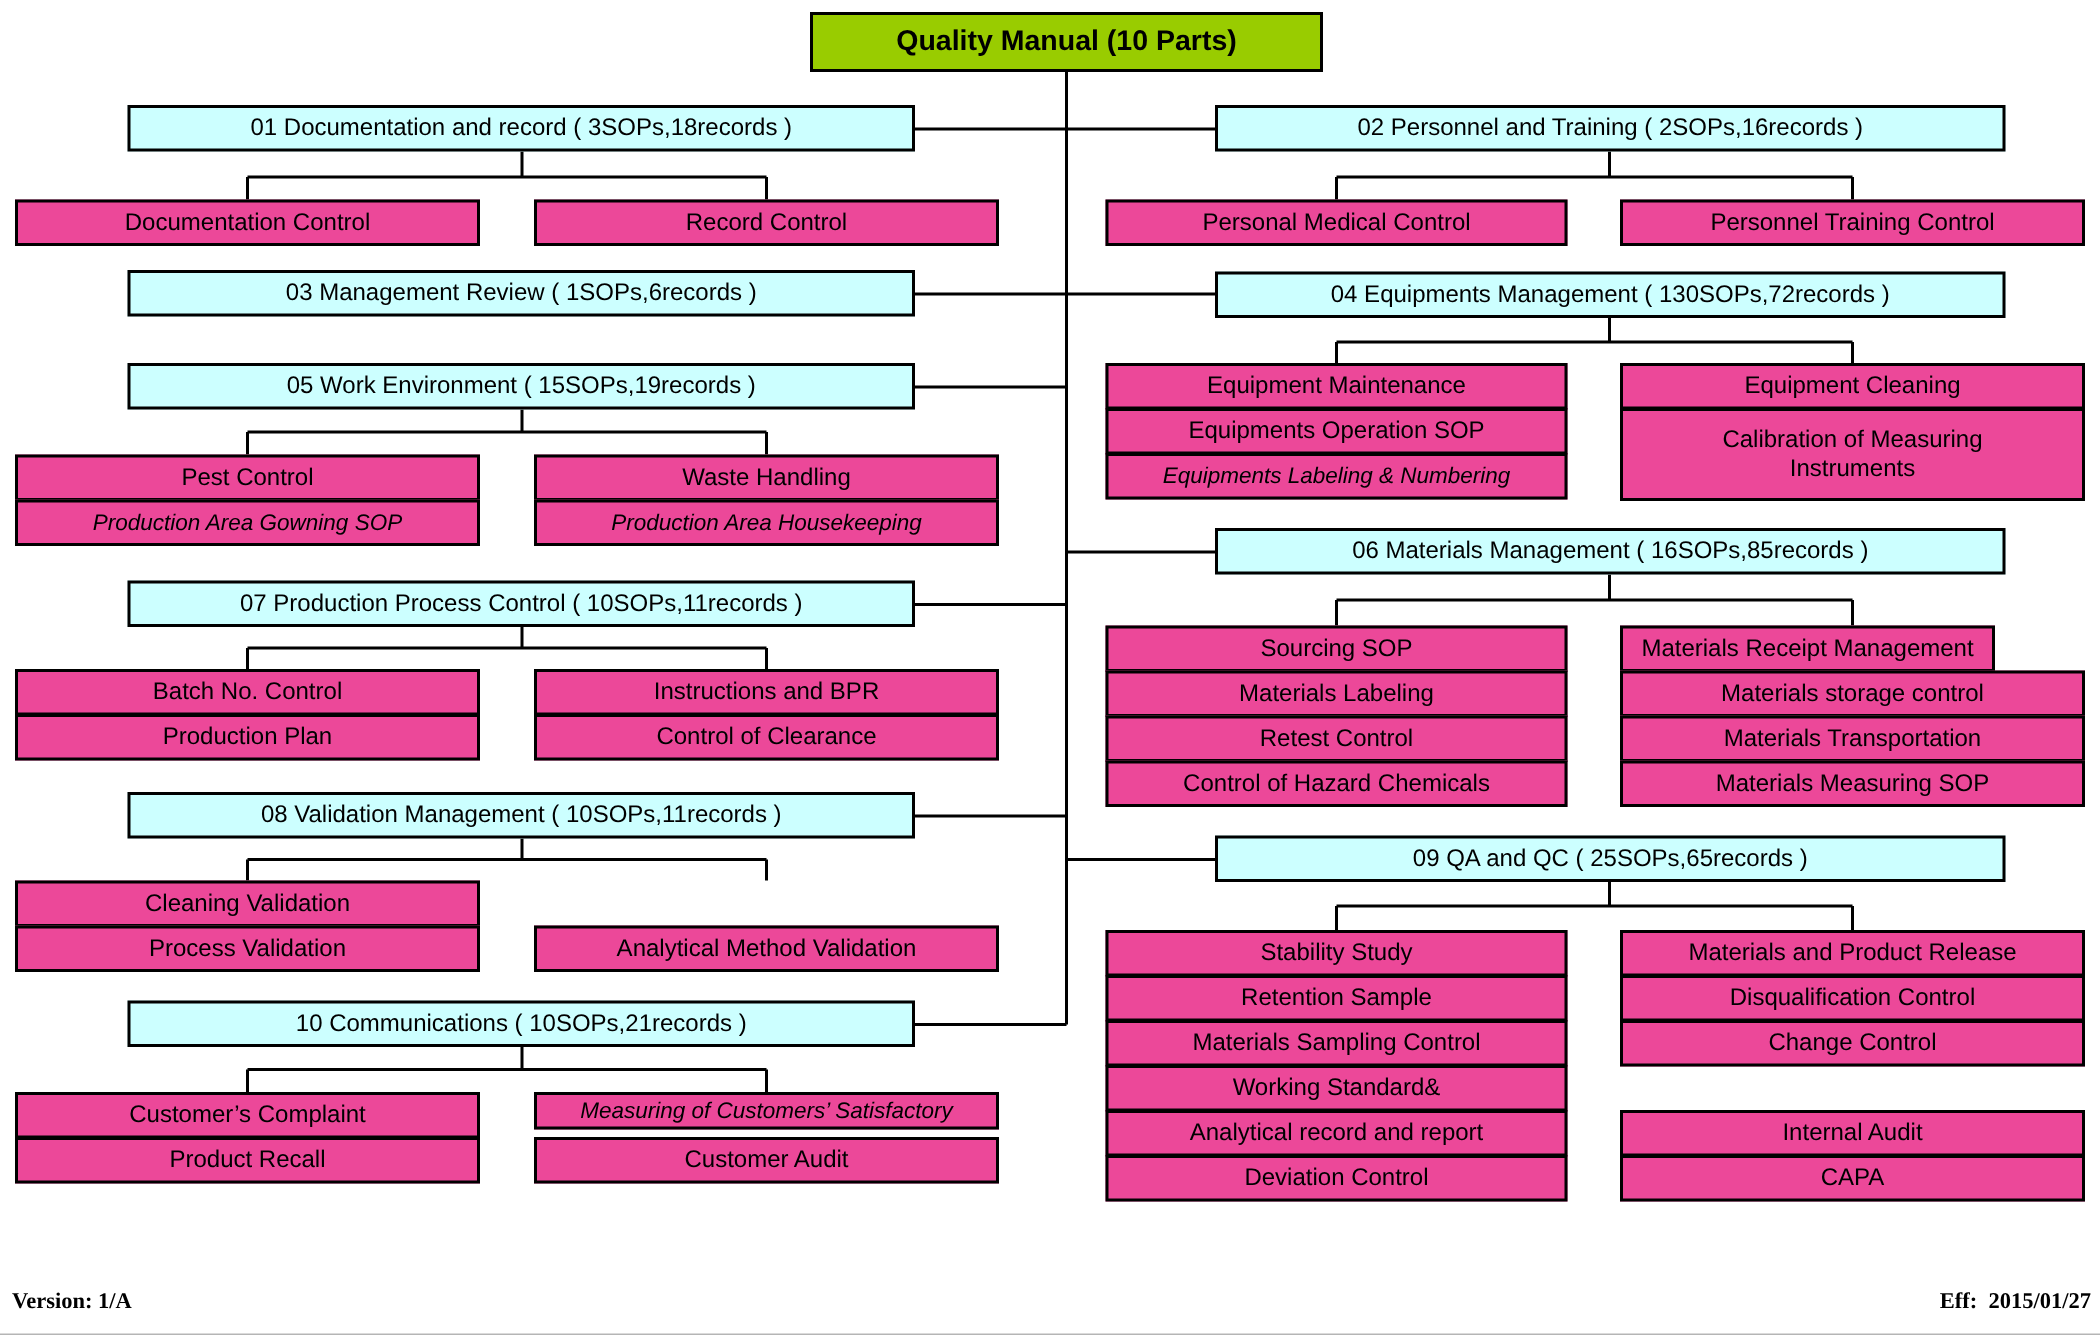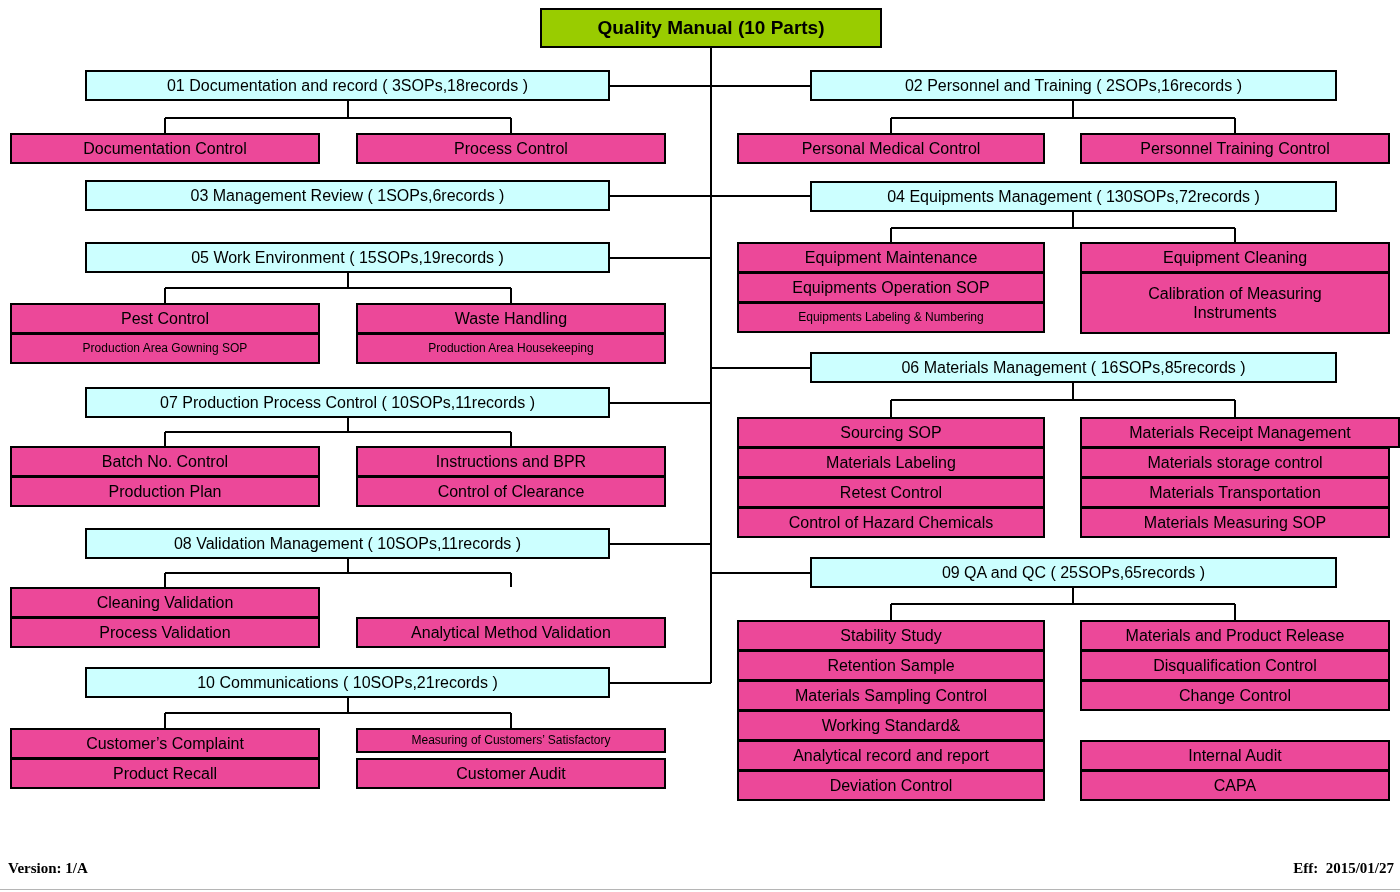--- a/index.html
+++ b/index.html
@@ -8,21 +8,21 @@
     font-family:"Liberation Sans",sans-serif;color:#000;
   }
   .box{
     position:absolute;box-sizing:border-box;border:2px solid #000;
     display:flex;align-items:center;justify-content:center;text-align:center;
     font-size:16px;line-height:1.2;color:#000;
   }
   .cyan{background:#CCFFFF;}
   .yellow{background:#ec4899;}
   .root{background:#99CC00;font-weight:bold;font-size:19px;}
-  .sm{font-size:12px;}
+  .sm{font-size:15px;font-style:italic;}
   svg.wires{position:absolute;left:0;top:0;pointer-events:none;}
   .footer{
     position:absolute;font-family:"Liberation Serif",serif;font-weight:bold;
     font-size:15px;white-space:pre;color:#000;
   }
   .bottom-rule{position:absolute;left:0;top:889px;width:1400px;height:1px;background:#b5b5b5;}
 </style>
 </head>
 <body>
 
@@ -63,41 +63,41 @@
   <div class="box cyan" style="left:85px;top:387px;width:525px;height:31px">07 Production Process Control ( 10SOPs,11records )</div>
   <div class="box cyan" style="left:85px;top:528px;width:525px;height:31px">08 Validation Management ( 10SOPs,11records )</div>
   <div class="box cyan" style="left:85px;top:667px;width:525px;height:31px">10 Communications ( 10SOPs,21records )</div>
 
   <div class="box cyan" style="left:810px;top:70px;width:527px;height:31px">02 Personnel and Training ( 2SOPs,16records )</div>
   <div class="box cyan" style="left:810px;top:181px;width:527px;height:31px">04 Equipments Management ( 130SOPs,72records )</div>
   <div class="box cyan" style="left:810px;top:352px;width:527px;height:31px">06 Materials Management ( 16SOPs,85records )</div>
   <div class="box cyan" style="left:810px;top:557px;width:527px;height:31px">09 QA and QC ( 25SOPs,65records )</div>
 
   <div class="box yellow" style="left:10px;top:133px;width:310px;height:31px">Documentation Control</div>
-  <div class="box yellow" style="left:356px;top:133px;width:310px;height:31px">Process Control</div>
+  <div class="box yellow" style="left:356px;top:133px;width:310px;height:31px">Record Control</div>
 
   <div class="box yellow" style="left:737px;top:133px;width:308px;height:31px">Personal Medical Control</div>
   <div class="box yellow" style="left:1080px;top:133px;width:310px;height:31px">Personnel Training Control</div>
 
   <div class="box yellow" style="left:737px;top:242px;width:308px;height:31px">Equipment Maintenance</div>
   <div class="box yellow" style="left:737px;top:272px;width:308px;height:31px">Equipments Operation SOP</div>
   <div class="box yellow sm" style="left:737px;top:302px;width:308px;height:31px">Equipments Labeling &amp; Numbering</div>
   <div class="box yellow" style="left:1080px;top:242px;width:310px;height:31px">Equipment Cleaning</div>
   <div class="box yellow" style="left:1080px;top:272px;width:310px;height:62px;padding:0 28px">Calibration of Measuring Instruments</div>
 
   <div class="box yellow" style="left:10px;top:303px;width:310px;height:31px">Pest Control</div>
   <div class="box yellow sm" style="left:10px;top:333px;width:310px;height:31px">Production Area Gowning SOP</div>
   <div class="box yellow" style="left:356px;top:303px;width:310px;height:31px">Waste Handling</div>
   <div class="box yellow sm" style="left:356px;top:333px;width:310px;height:31px">Production Area Housekeeping</div>
 
   <div class="box yellow" style="left:737px;top:417px;width:308px;height:31px">Sourcing SOP</div>
   <div class="box yellow" style="left:737px;top:447px;width:308px;height:31px">Materials Labeling</div>
   <div class="box yellow" style="left:737px;top:477px;width:308px;height:31px">Retest Control</div>
   <div class="box yellow" style="left:737px;top:507px;width:308px;height:31px">Control of Hazard Chemicals</div>
-  <div class="box yellow" style="left:1080px;top:417px;width:320px;height:31px">Materials Receipt Management</div>
+  <div class="box yellow" style="left:1080px;top:417px;width:250px;height:31px">Materials Receipt Management</div>
   <div class="box yellow" style="left:1080px;top:447px;width:310px;height:31px">Materials storage control</div>
   <div class="box yellow" style="left:1080px;top:477px;width:310px;height:31px">Materials Transportation</div>
   <div class="box yellow" style="left:1080px;top:507px;width:310px;height:31px">Materials Measuring SOP</div>
 
   <div class="box yellow" style="left:10px;top:446px;width:310px;height:31px">Batch No. Control</div>
   <div class="box yellow" style="left:10px;top:476px;width:310px;height:31px">Production Plan</div>
   <div class="box yellow" style="left:356px;top:446px;width:310px;height:31px">Instructions and BPR</div>
   <div class="box yellow" style="left:356px;top:476px;width:310px;height:31px">Control of Clearance</div>
 
   <div class="box yellow" style="left:10px;top:587px;width:310px;height:31px">Cleaning Validation</div>

